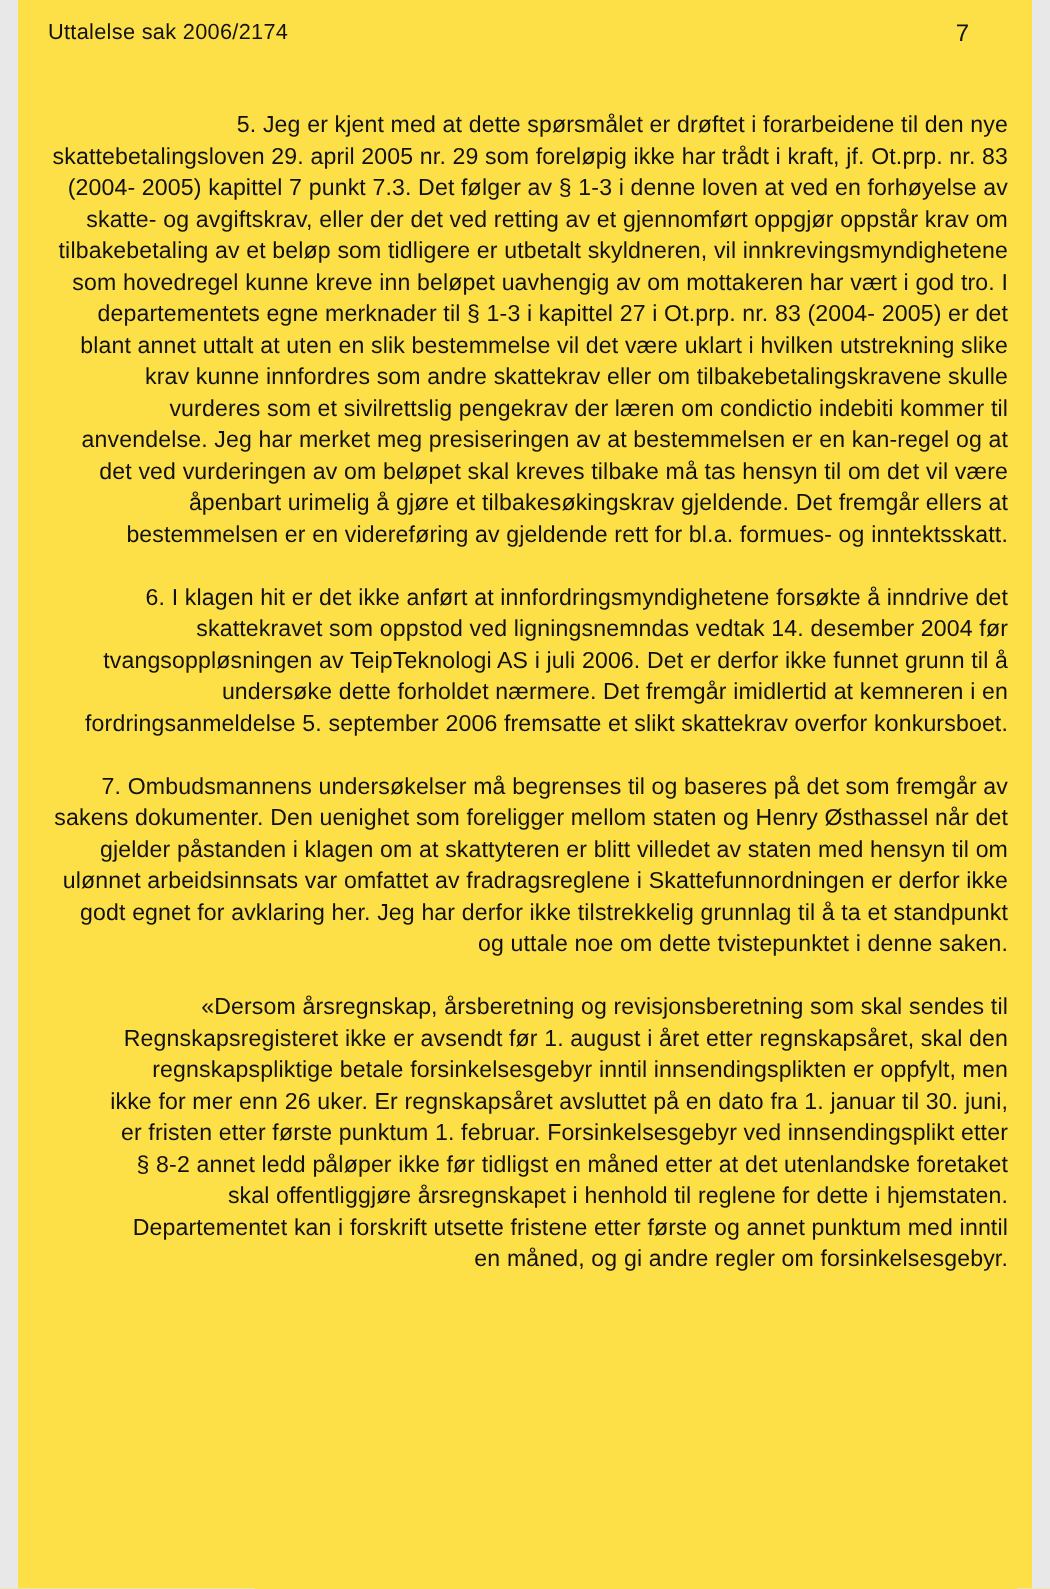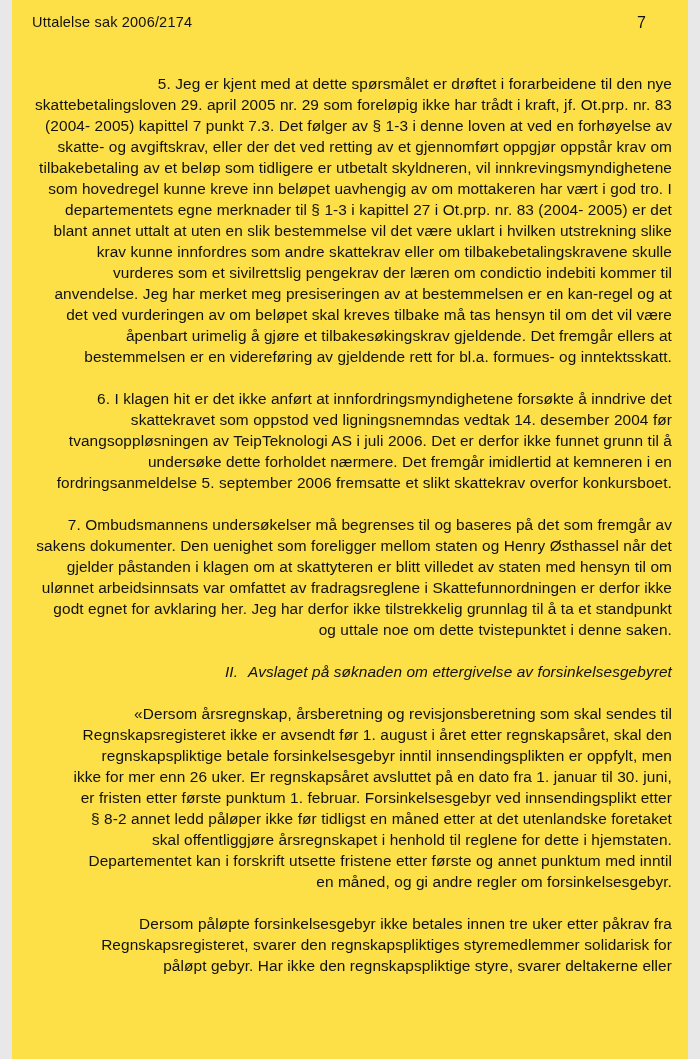--- a/index.html
+++ b/index.html
@@ -67,24 +67,20 @@
   </div>
 
   <div class="body-text">
 
     <p class="para">5. Jeg er kjent med at dette spørsmålet er drøftet i forarbeidene til den nye skattebetalingsloven 29. april 2005 nr. 29 som foreløpig ikke har trådt i kraft, jf. Ot.prp. nr. 83 (2004- 2005) kapittel 7 punkt 7.3. Det følger av § 1-3 i denne loven at ved en forhøyelse av skatte- og avgiftskrav, eller der det ved retting av et gjennomført oppgjør oppstår krav om tilbakebetaling av et beløp som tidligere er utbetalt skyldneren, vil innkrevingsmyndighetene som hovedregel kunne kreve inn beløpet uavhengig av om mottakeren har vært i god tro. I departementets egne merknader til § 1-3 i kapittel 27 i Ot.prp. nr. 83 (2004- 2005) er det blant annet uttalt at uten en slik bestemmelse vil det være uklart i hvilken utstrekning slike krav kunne innfordres som andre skattekrav eller om tilbakebetalingskravene skulle vurderes som et sivilrettslig pengekrav der læren om condictio indebiti kommer til anvendelse. Jeg har merket meg presiseringen av at bestemmelsen er en kan-regel og at det ved vurderingen av om beløpet skal kreves tilbake må tas hensyn til om det vil være åpenbart urimelig å gjøre et tilbakesøkingskrav gjeldende. Det fremgår ellers at bestemmelsen er en videreføring av gjeldende rett for bl.a. formues- og inntektsskatt.</p>
 
     <p class="para">6. I klagen hit er det ikke anført at innfordringsmyndighetene forsøkte å inndrive det skattekravet som oppstod ved ligningsnemndas vedtak 14. desember 2004 før tvangsoppløsningen av TeipTeknologi AS i juli 2006. Det er derfor ikke funnet grunn til å undersøke dette forholdet nærmere. Det fremgår imidlertid at kemneren i en fordringsanmeldelse 5. september 2006 fremsatte et slikt skattekrav overfor konkursboet.</p>
 
     <p class="para">7. Ombudsmannens undersøkelser må begrenses til og baseres på det som fremgår av sakens dokumenter. Den uenighet som foreligger mellom staten og Henry Østhassel når det gjelder påstanden i klagen om at skattyteren er blitt villedet av staten med hensyn til om ulønnet arbeidsinnsats var omfattet av fradragsreglene i Skattefunnordningen er derfor ikke godt egnet for avklaring her. Jeg har derfor ikke tilstrekkelig grunnlag til å ta et standpunkt og uttale noe om dette tvistepunktet i denne saken.</p>
 
-    <p class="section-heading">
-      <span class="roman">II.</span><span>Avslaget på søknaden om ettergivelse av forsinkelsesgebyret</span>
-    </p>
 
 
     <div class="quote">
       <p class="para">«Dersom årsregnskap, årsberetning og revisjonsberetning som skal sendes til Regnskapsregisteret ikke er avsendt før 1. august i året etter regnskapsåret, skal den regnskapspliktige betale forsinkelsesgebyr inntil innsendingsplikten er oppfylt, men ikke for mer enn 26 uker. Er regnskapsåret avsluttet på en dato fra 1. januar til 30. juni, er fristen etter første punktum 1. februar. Forsinkelsesgebyr ved innsendingsplikt etter § 8-2 annet ledd påløper ikke før tidligst en måned etter at det utenlandske foretaket skal offentliggjøre årsregnskapet i henhold til reglene for dette i hjemstaten. Departementet kan i forskrift utsette fristene etter første og annet punktum med inntil en måned, og gi andre regler om forsinkelsesgebyr.</p>
-      <p class="para last">Dersom påløpte forsinkelsesgebyr ikke betales innen tre uker etter påkrav fra Regnskapsregisteret, svarer den regnskapspliktiges styremedlemmer solidarisk for påløpt gebyr. Har ikke den regnskapspliktige styre, svarer deltakerne eller</p>
     </div>
 
   </div>
 </div>
 
 </body></html>

